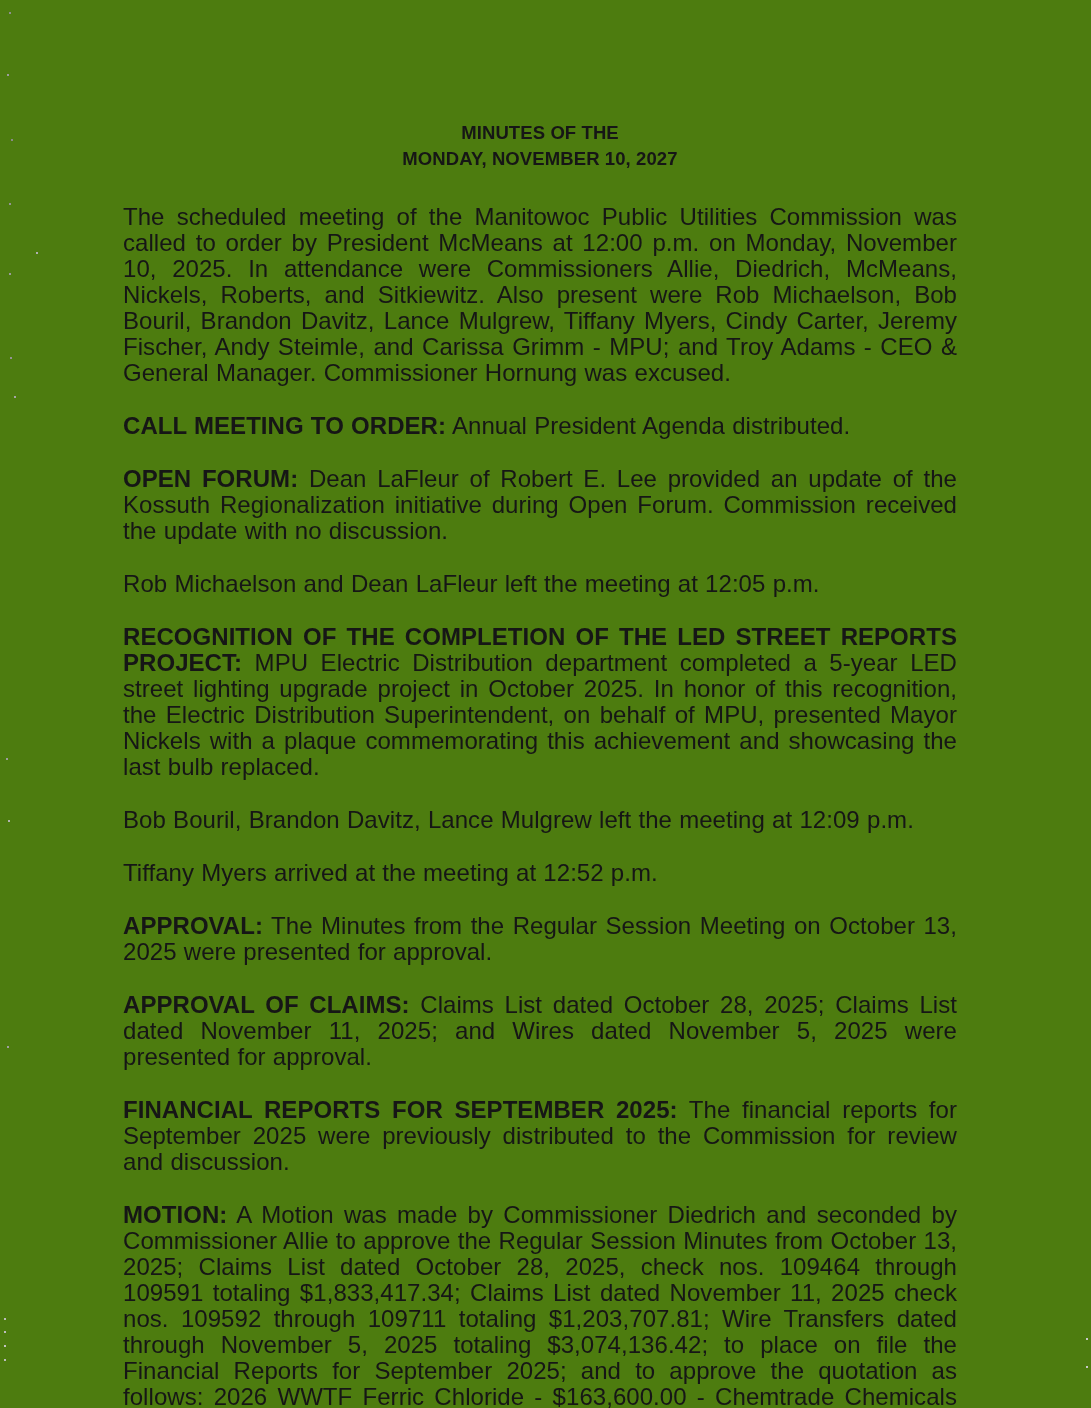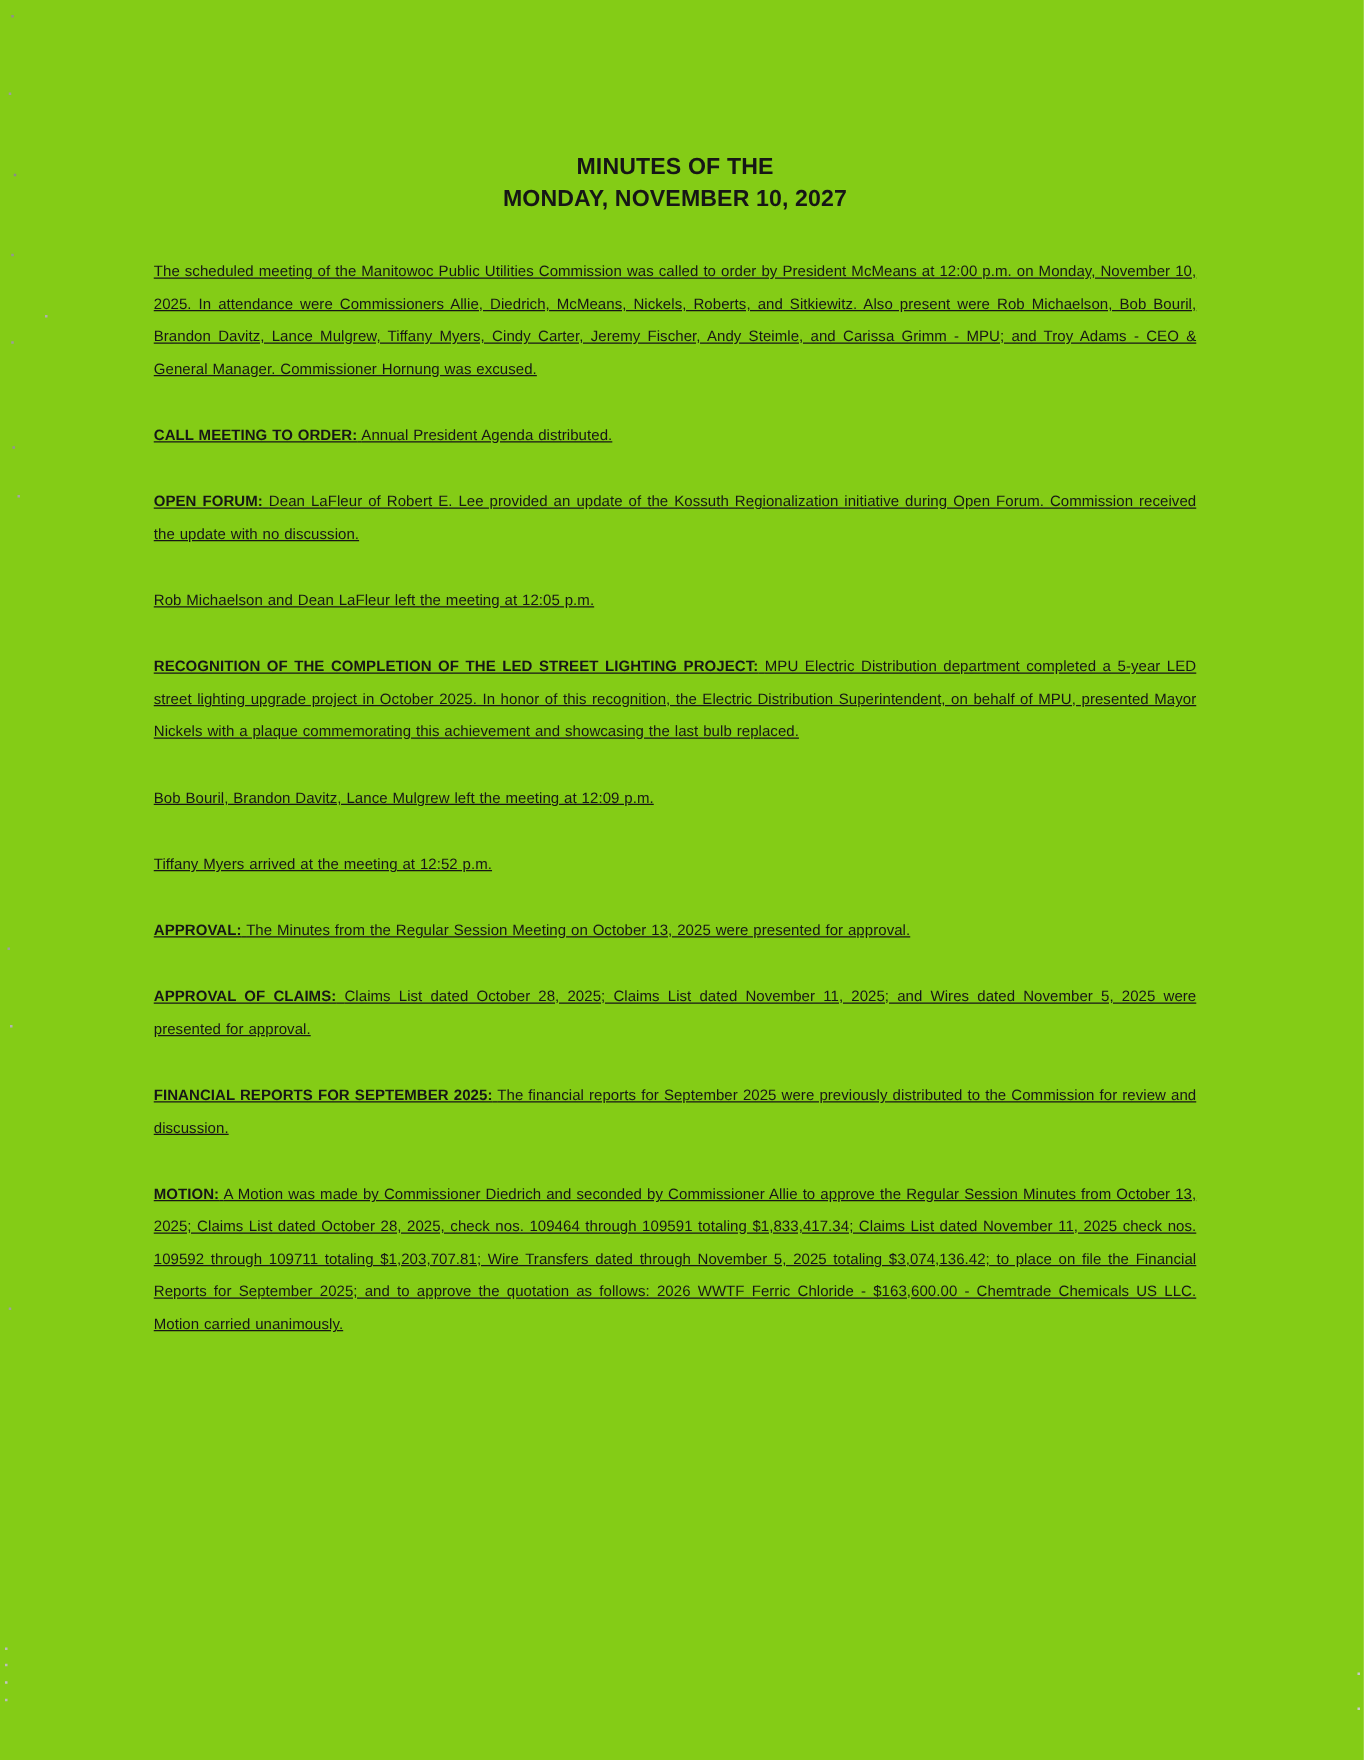--- a/index.html
+++ b/index.html
@@ -8,45 +8,44 @@
     height: 1408px;
     background: #ffffff;
     position: relative;
     overflow: hidden;
     font-family: "Liberation Sans", "DejaVu Sans", sans-serif;
     color: #161616;
   }
   .sheet {
     position: absolute;
     inset: 0;
-    background: #84cc16;
+    background: #4d7c0f;
   }
   .content {
     position: absolute;
     left: 123px;
     top: 120px;
     width: 834px;
   }
   .title-block {
     text-align: center;
     font-weight: 700;
     font-size: 18.5px;
     line-height: 26px;
     letter-spacing: 0.1px;
     margin-bottom: 32px;
   }
   .title-line { display: block; }
   p.para {
-    font-size: 12px;
+    font-size: 24px;
     line-height: 26px;
     text-align: justify;
     margin: 0 0 27px 0;
     letter-spacing: 0.05px;
     word-spacing: 0.5px;
-    text-decoration: underline;
   }
   p.para:last-child { margin-bottom: 0; }
   b.run-in { font-weight: 700; }
   
   .speckles {
     position: absolute;
     left: 0; top: 0;
     width: 2px; height: 2px;
     background: transparent;
     box-shadow:
@@ -87,21 +86,21 @@
 
     <p class="para"><b class="run-in">CALL MEETING TO ORDER:</b>
       <span>Annual President Agenda distributed.</span></p>
 
     <p class="para"><b class="run-in">OPEN FORUM:</b>
       <span>Dean LaFleur of Robert E. Lee provided an update of the Kossuth Regionalization initiative during Open Forum. Commission received the update with no discussion.</span></p>
 
     <p class="para"><b class="run-in"></b>
       <span>Rob Michaelson and Dean LaFleur left the meeting at 12:05 p.m.</span></p>
 
-    <p class="para"><b class="run-in">RECOGNITION OF THE COMPLETION OF THE LED STREET LIGHTING PROJECT:</b>
+    <p class="para"><b class="run-in">RECOGNITION OF THE COMPLETION OF THE LED STREET REPORTS PROJECT:</b>
       <span>MPU Electric Distribution department completed a 5-year LED street lighting upgrade project in October 2025. In honor of this recognition, the Electric Distribution Superintendent, on behalf of MPU, presented Mayor Nickels with a plaque commemorating this achievement and showcasing the last bulb replaced.</span></p>
 
     <p class="para"><b class="run-in"></b>
       <span>Bob Bouril, Brandon Davitz, Lance Mulgrew left the meeting at 12:09 p.m.</span></p>
 
     <p class="para"><b class="run-in"></b>
       <span>Tiffany Myers arrived at the meeting at 12:52 p.m.</span></p>
 
     <p class="para"><b class="run-in">APPROVAL:</b>
       <span>The Minutes from the Regular Session Meeting on October 13, 2025 were presented for approval.</span></p>

